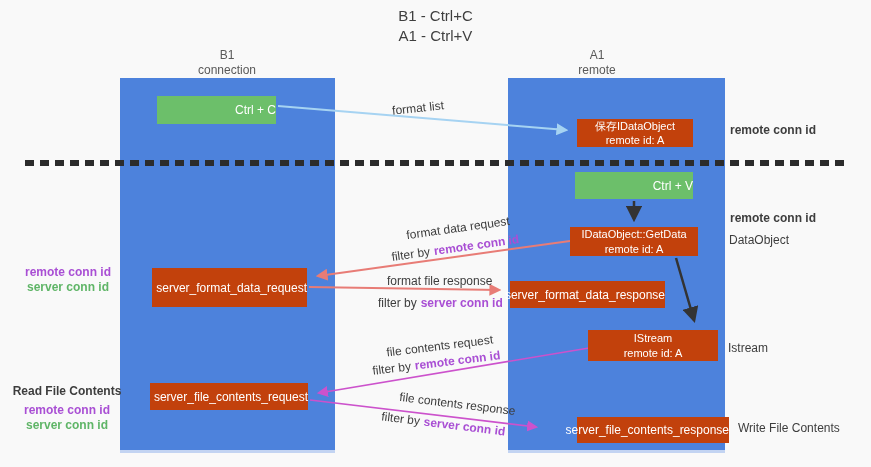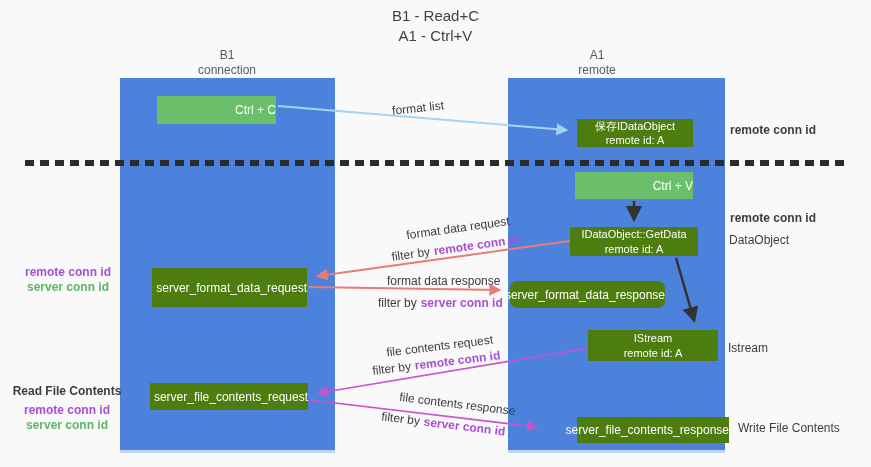--- a/index.html
+++ b/index.html
@@ -29,21 +29,21 @@
   }
   .dashed-line{
     position:absolute;left:25px;top:160px;width:821px;height:6px;
     background:repeating-linear-gradient(to right,#2b2b2b 0 9px,transparent 9px 15px);
   }
   .box{
     position:absolute;
     display:flex;flex-direction:column;align-items:center;justify-content:center;
     color:#ffffff;text-align:center;white-space:nowrap;
   }
-  .box.orange{background:#4d7c0f;}
+  .box.orange{background:#c2410c;}
   .box.green{background:#6cbf6a;}
   .box .l1,.box .l2{font-size:11px;line-height:1.3;}
   .box.single{font-size:12px;align-items:flex-end;}
   .edge-label{
     position:absolute;font-size:12px;color:#3d3d3d;white-space:nowrap;
   }
   .rot-n8{transform:rotate(-8deg);}
   .rot-n7{transform:rotate(-7deg);}
   .rot-n6{transform:rotate(-6deg);}
   .rot-p7{transform:rotate(7deg);}
@@ -60,21 +60,21 @@
   .side-group .row{font-weight:bold;}
   .side-group .plain{font-weight:bold;color:#3d3d3d;margin-bottom:4px;}
   svg.arrows{position:absolute;left:0;top:0;width:871px;height:467px;pointer-events:none;}
 </style>
 </head>
 <body>
 
 <div class="canvas">
 
   <div class="title">
-    <div>B1 - Read+C</div>
+    <div>B1 - Ctrl+C</div>
     <div>A1 - Ctrl+V</div>
   </div>
 
   <div class="col-header" style="left:167px;">
     <div>B1</div>
     <div>connection</div>
   </div>
   <div class="col-header" style="left:537px;">
     <div>A1</div>
     <div>remote</div>
@@ -124,21 +124,21 @@
 
   <div class="box orange" style="left:570px;top:227px;width:128px;height:29px;">
     <span class="l1">IDataObject::GetData</span>
     <span class="l2">remote id: A</span>
   </div>
 
   <div class="box orange single" style="left:152px;top:268px;width:155px;height:39px;">
     <span>server_format_data_request</span>
   </div>
 
-  <div class="box orange single" style="left:510px;top:281px;width:155px;height:27px;border-radius:7px;">
+  <div class="box orange single" style="left:510px;top:281px;width:155px;height:27px;">
     <span>server_format_data_response</span>
   </div>
 
   <div class="box orange" style="left:588px;top:330px;width:130px;height:31px;">
     <span class="l1">IStream</span>
     <span class="l2">remote id: A</span>
   </div>
 
   <div class="box orange single" style="left:150px;top:383px;width:158px;height:27px;">
     <span>server_file_contents_request</span>
@@ -148,21 +148,21 @@
     <span>server_file_contents_response</span>
   </div>
 
   <div class="edge-label rot-n6" style="left:392px;top:101px;">format list</div>
 
   <div class="edge-label rot-n8" style="left:406px;top:221px;">format data request</div>
   <div class="edge-label rot-n8" style="left:391px;top:241px;">
     <span>filter by</span><span class="flt-id purple">remote conn id</span>
   </div>
 
-  <div class="edge-label" style="left:387px;top:274px;">format data response</div>
+  <div class="edge-label" style="left:387px;top:274px;">format file response</div>
   <div class="edge-label" style="left:378px;top:296px;">
     <span>filter by</span><span class="flt-id purple">server conn id</span>
   </div>
 
   <div class="edge-label rot-n7" style="left:386px;top:339px;">file contents request</div>
   <div class="edge-label rot-n7" style="left:372px;top:356px;">
     <span>filter by</span><span class="flt-id purple">remote conn id</span>
   </div>
 
   <div class="edge-label rot-p7" style="left:399px;top:397px;">file contents response</div>

